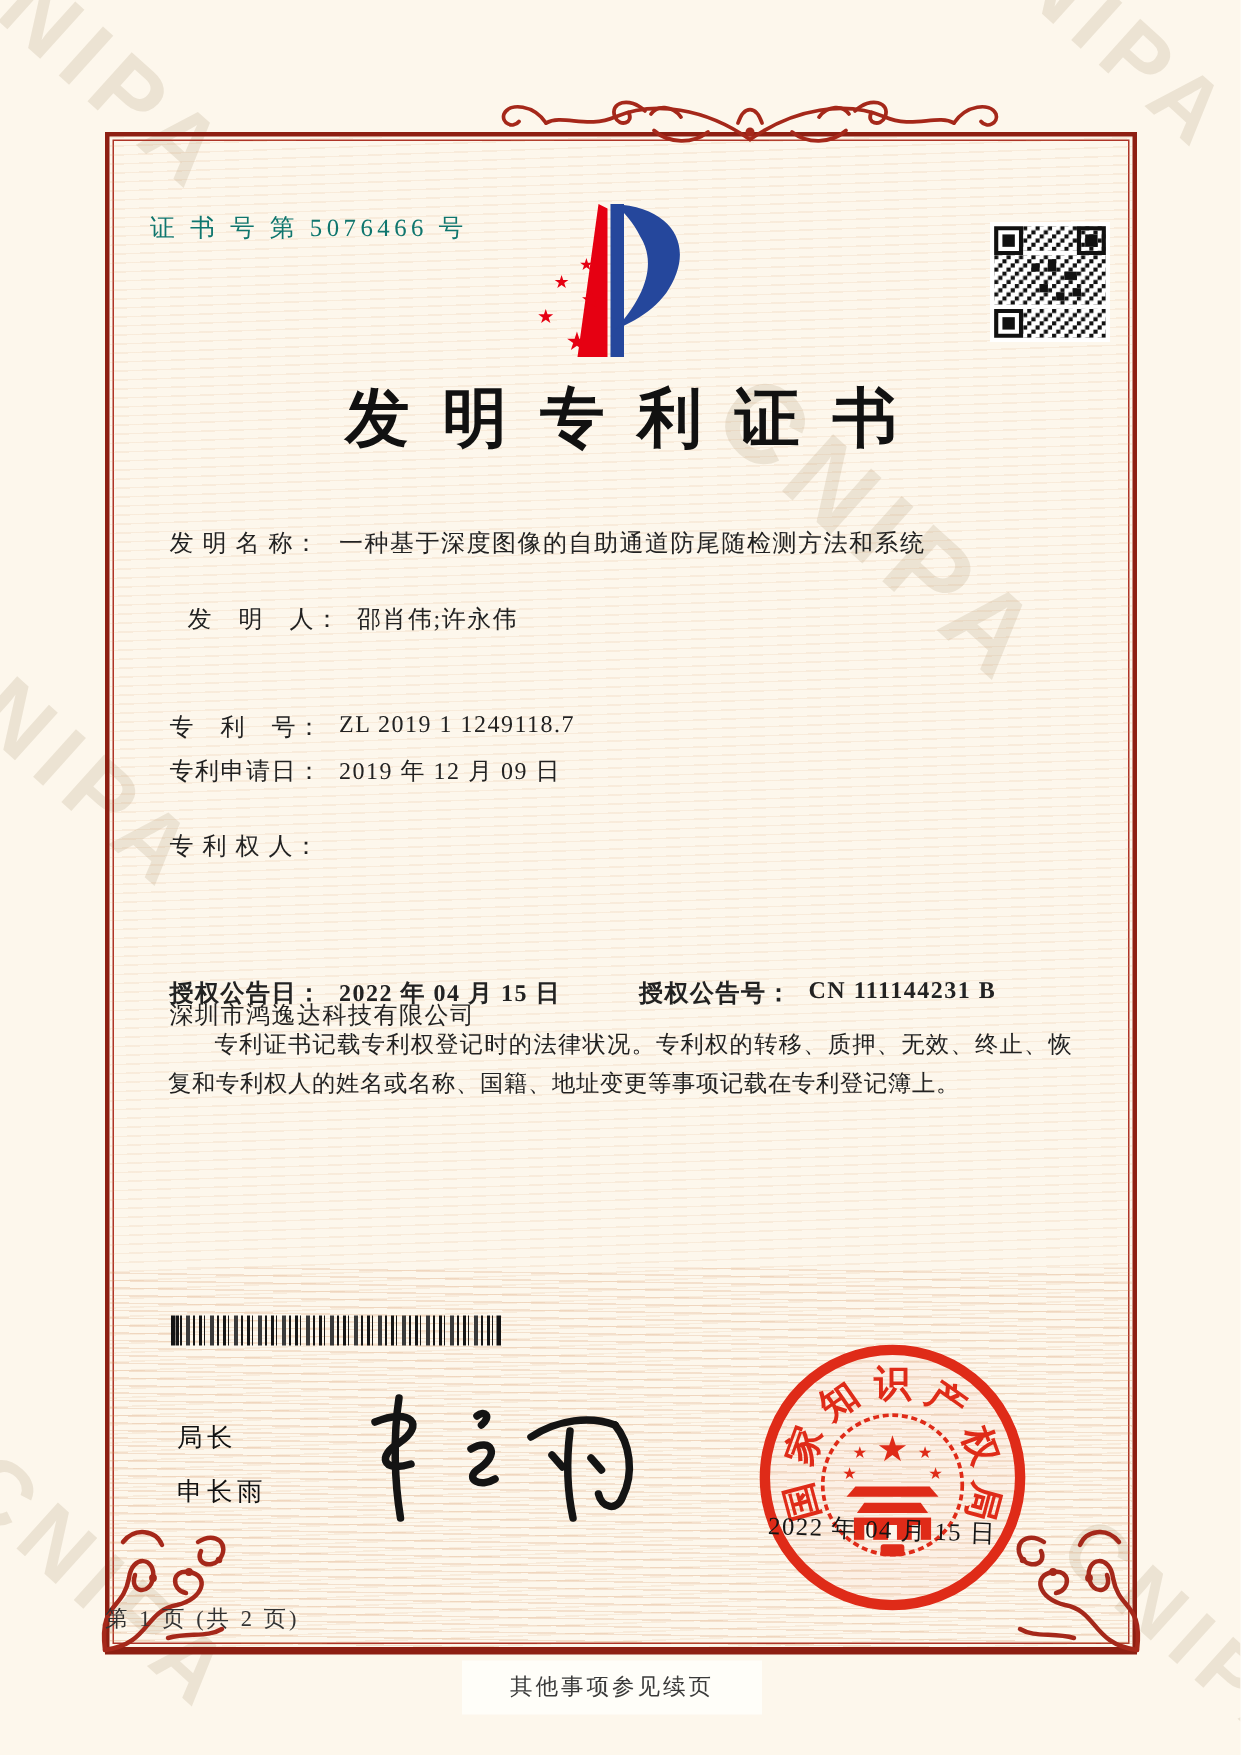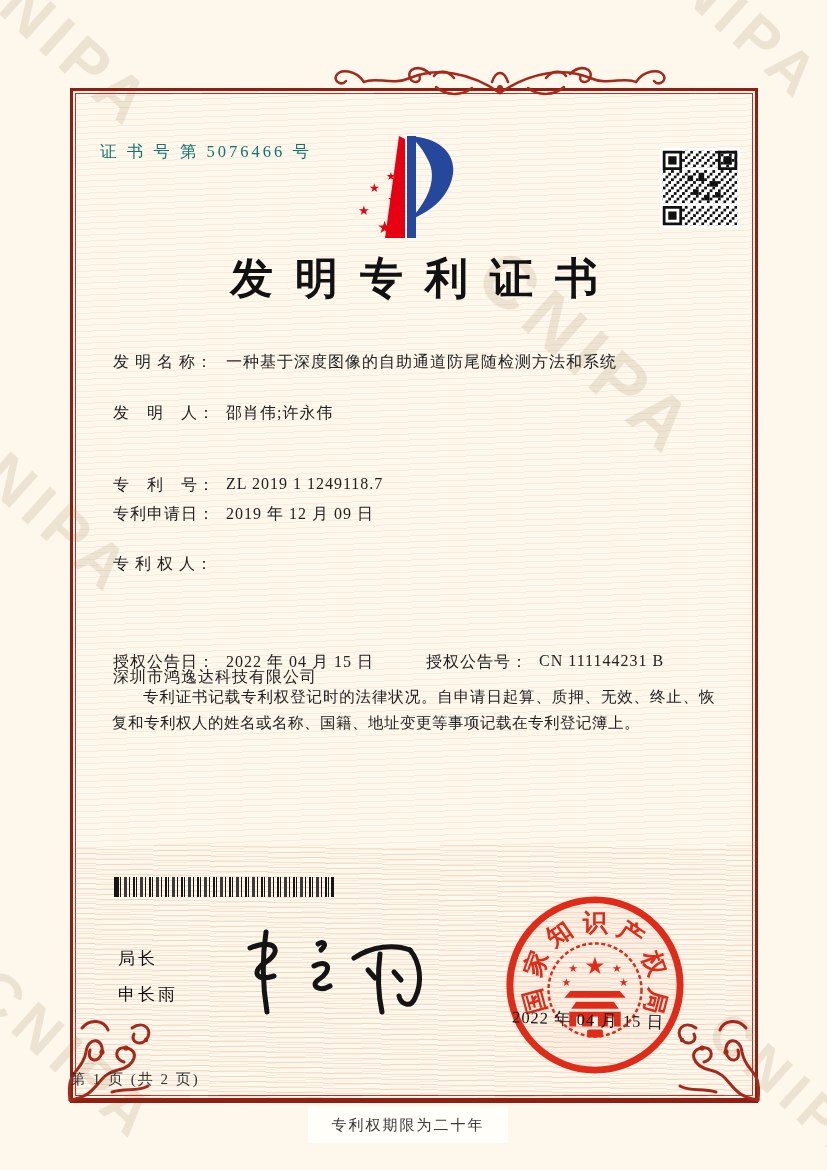--- a/index.html
+++ b/index.html
@@ -175,45 +175,45 @@
         <rect x="20" y="16" width="2" height="2"></rect>
     </g>
   </svg>
 
   <div class="abs row z2" style="top:352px;">
     <span class="lbl">发 明 名 称：</span>
     <span class="val">一种基于深度图像的自助通道防尾随检测方法和系统</span>
   </div>
 
   <div class="abs title z2">发明专利证书</div>
-  <div class="abs row z2" style="top:403px;">
+  <div class="abs row z2" style="top:403px;margin-left:12px;">
     <span class="lbl">发　明　人：</span>
     <span class="val">邵肖伟;许永伟</span>
   </div>
   <div class="abs row z2" style="top:475px;">
     <span class="lbl">专　利　号：</span>
     <span class="val">ZL 2019 1 1249118.7</span>
   </div>
   <div class="abs row z2" style="top:504px;">
     <span class="lbl">专利申请日：</span>
     <span class="val">2019 年 12 月 09 日</span>
   </div>
   <div class="abs row z2" style="top:554px;flex-direction:column;">
     <span class="lbl">专 利 权 人：</span>
     <span class="val">深圳市鸿逸达科技有限公司</span>
   </div>
-  <div class="abs row z2" style="top:652px;">
+  <div class="abs row z2" style="top:652px;font-weight:bold;">
     <span class="lbl">授权公告日：</span>
     <span class="val" style="flex:0 0 200px;">2022 年 04 月 15 日</span>
     <span class="lbl" style="flex:0 0 113px;">授权公告号：</span>
     <span class="val">CN 111144231 B</span>
   </div>
 
   <div class="abs paras z2" style="top:684px;">
-    <p>专利证书记载专利权登记时的法律状况。自申请日起算、质押、无效、终止、恢复和专利权人的姓名或名称、国籍、地址变更等事项记载在专利登记簿上。</p>
+    <p>专利证书记载专利权登记时的法律状况。专利权的转移、质押、无效、终止、恢复和专利权人的姓名或名称、国籍、地址变更等事项记载在专利登记簿上。</p>
   </div>
 
   <div class="abs barcode z2"></div>
 
   <div class="abs official z2" style="left:118px;top:947px;">局长</div>
   <div class="abs official z2" style="left:118px;top:983px;">申长雨</div>
 
   <svg class="abs sig-svg" viewBox="0 0 220 100">
     <g stroke="#141414" stroke-width="5" fill="none" stroke-linecap="round" stroke-linejoin="round">
       <path d="M44,14 C40,40 41,70 45,94"></path>
@@ -259,15 +259,15 @@
         <rect x="92" y="127" width="6" height="10"></rect>
         <rect x="108" y="127" width="6" height="10"></rect>
       </g>
     </g>
   </svg>
 
   <div class="abs seal-date">2022 年 04 月 15 日</div>
 
   <div class="abs page-info">第 1 页 (共 2 页)</div>
 
-  <div class="abs note-band">专利权期限为二十年</div>
+  <div class="abs note-band">其他事项参见续页</div>
 
 </div>
 
 </body></html>

